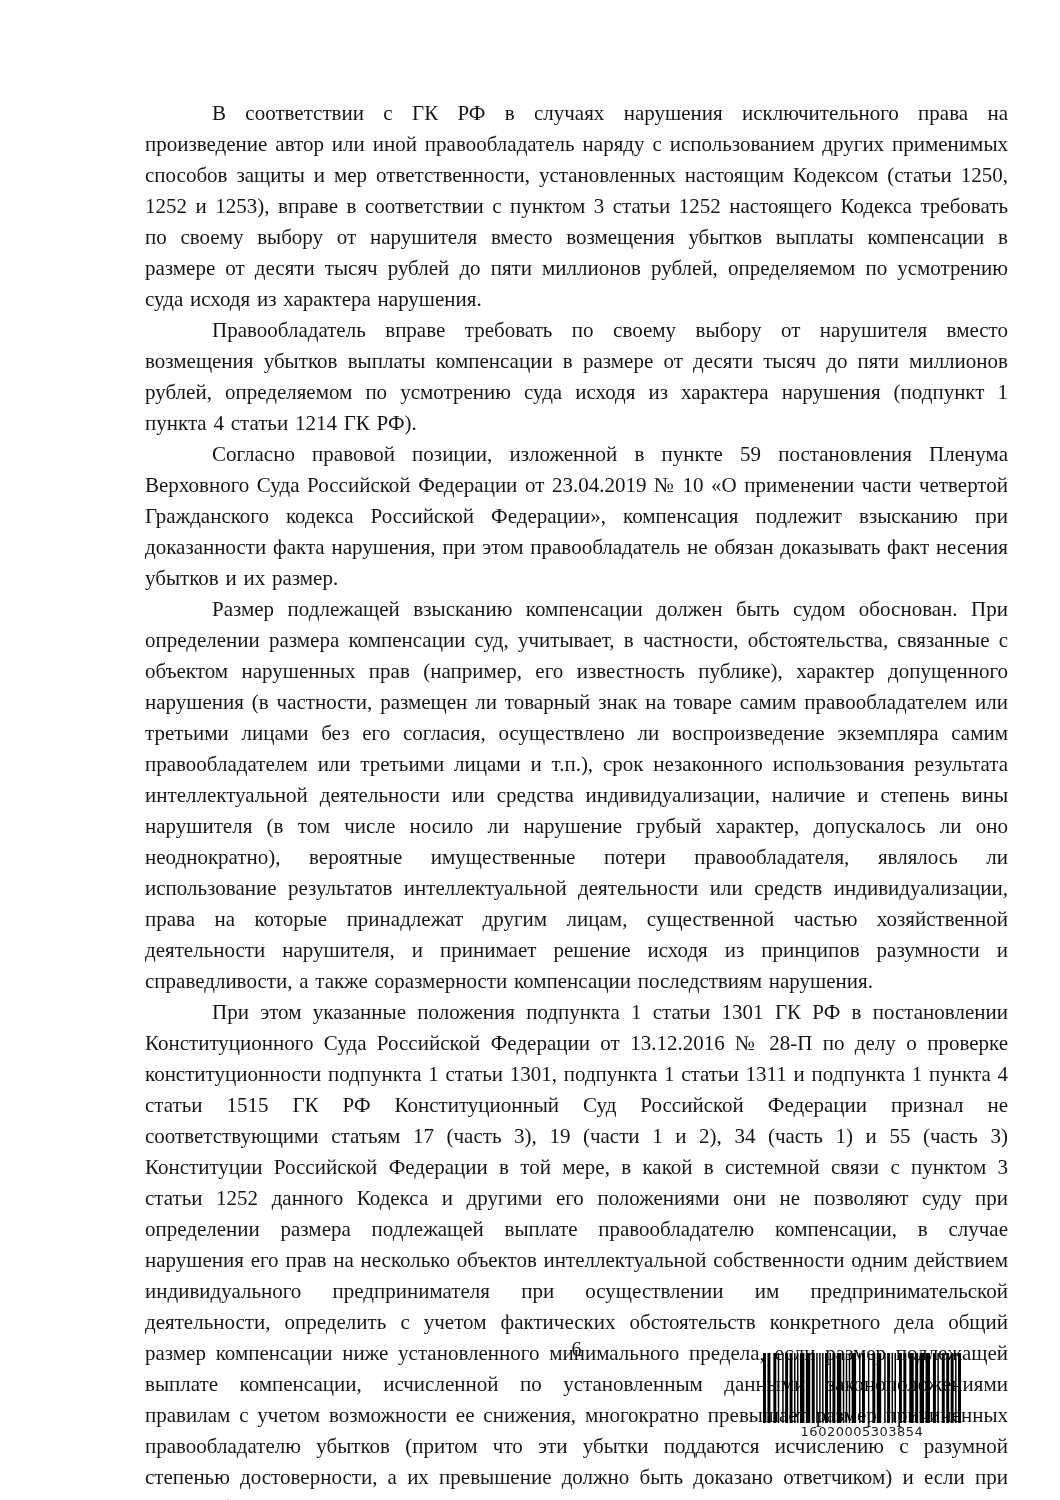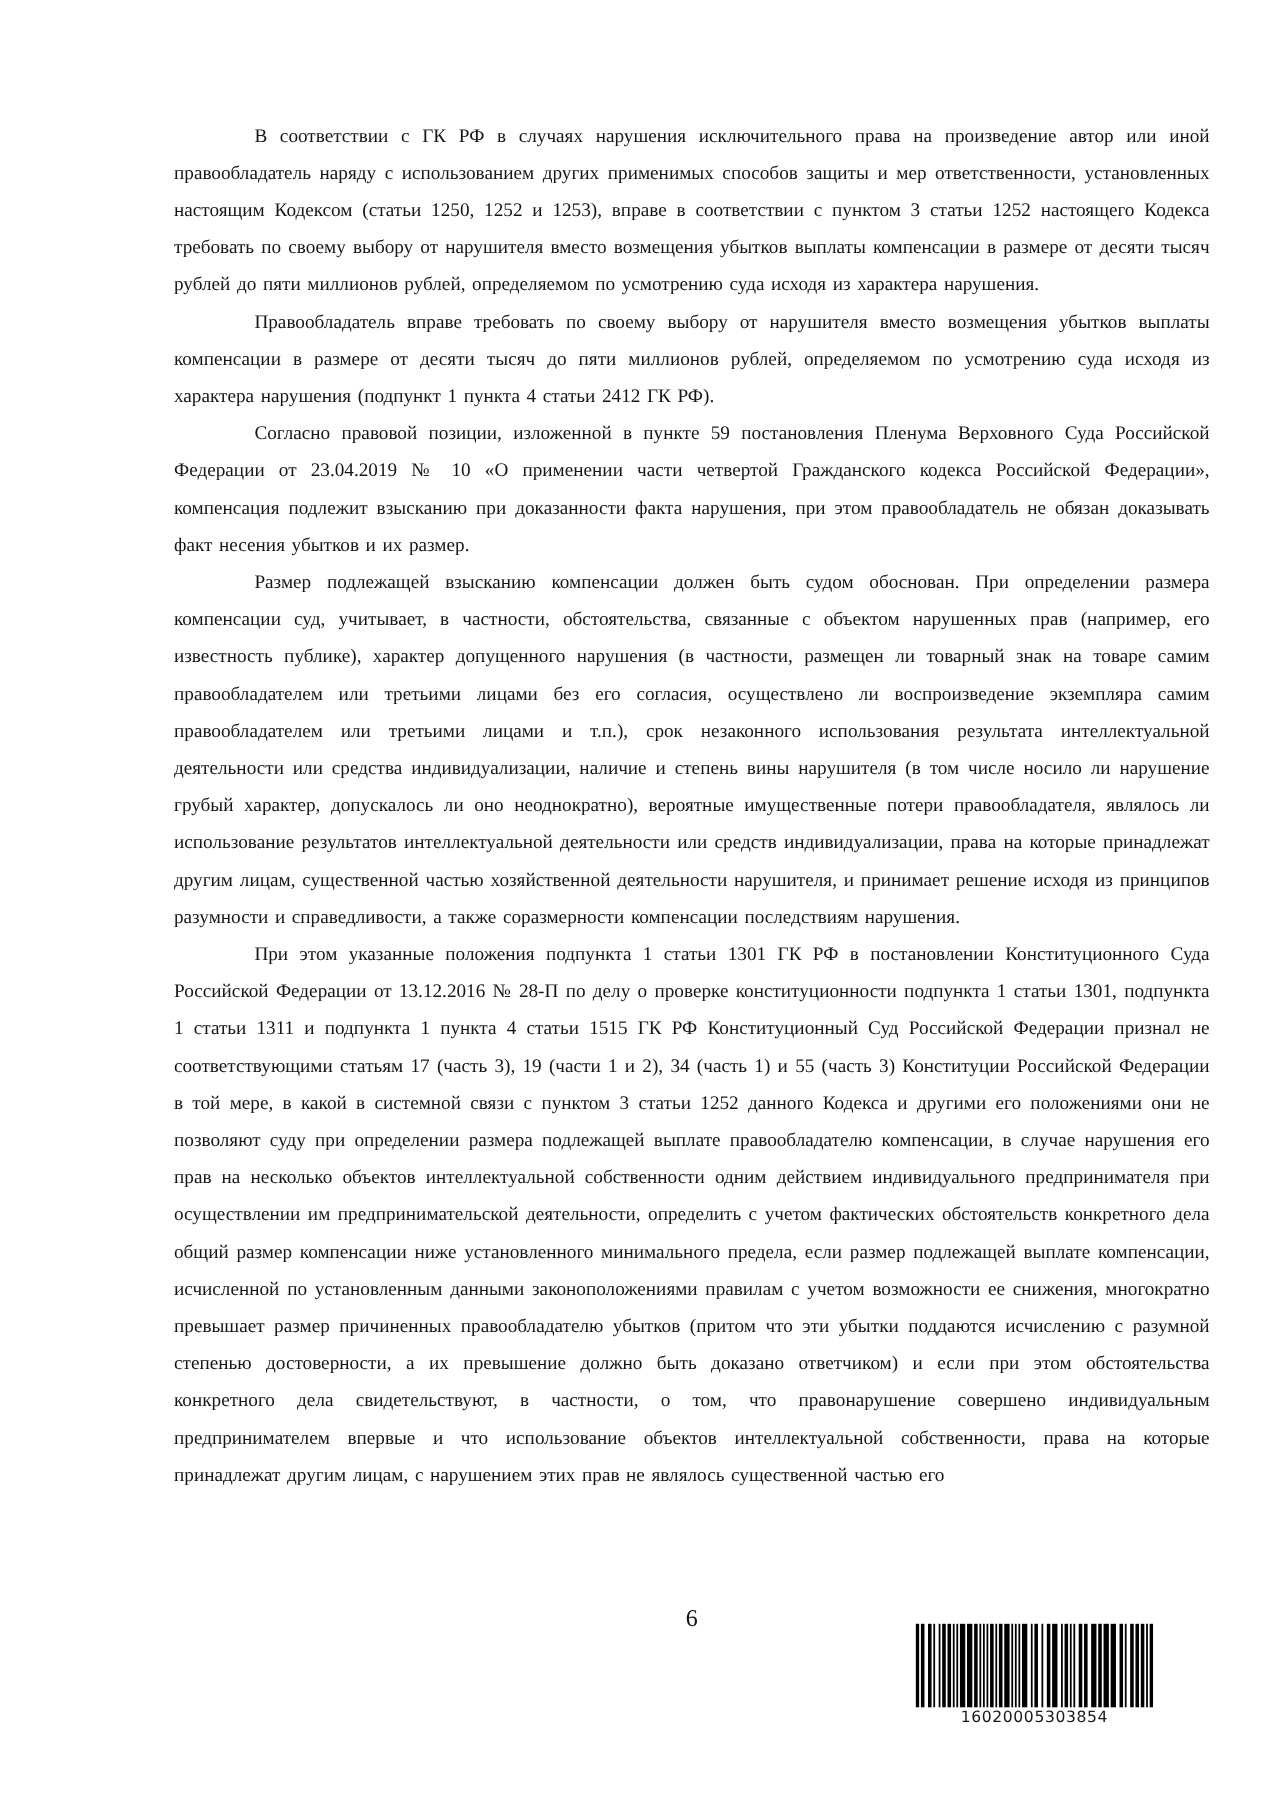--- a/index.html
+++ b/index.html
@@ -28,21 +28,21 @@
   }
   .text-block {
     position: absolute;
     top: 98px;
     left: 145px;
     width: 863px;
   }
   .text-block p {
     margin: 0;
     padding: 0;
-    font-size: 16px;
+    font-size: 21px;
     line-height: 31px;
     text-align: justify;
     text-indent: 67px;
     word-spacing: 1.5px;
   }
   .page-number {
     position: absolute;
     top: 1338px;
     left: 145px;
     width: 863px;
@@ -74,21 +74,21 @@
   }
 </style>
 </head>
 <body>
 
 <div class="page">
 
 
   <div class="text-block">
     <p>В соответствии с ГК РФ в случаях нарушения исключительного права на произведение автор или иной правообладатель наряду с использованием других применимых способов защиты и мер ответственности, установленных настоящим Кодексом (статьи 1250, 1252 и 1253), вправе в соответствии с пунктом 3 статьи 1252 настоящего Кодекса требовать по своему выбору от нарушителя вместо возмещения убытков выплаты компенсации в размере от десяти тысяч рублей до пяти миллионов рублей, определяемом по усмотрению суда исходя из характера нарушения.</p>
-    <p>Правообладатель вправе требовать по своему выбору от нарушителя вместо возмещения убытков выплаты компенсации в размере от десяти тысяч до пяти миллионов рублей, определяемом по усмотрению суда исходя из характера нарушения (подпункт 1 пункта 4 статьи 2412 ГК РФ).</p>
+    <p>Правообладатель вправе требовать по своему выбору от нарушителя вместо возмещения убытков выплаты компенсации в размере от десяти тысяч до пяти миллионов рублей, определяемом по усмотрению суда исходя из характера нарушения (подпункт 1 пункта 4 статьи 1214 ГК РФ).</p>
     <p>Согласно правовой позиции, изложенной в пункте 59 постановления Пленума Верховного Суда Российской Федерации от 23.04.2019 № 10 «О применении части четвертой Гражданского кодекса Российской Федерации», компенсация подлежит взысканию при доказанности факта нарушения, при этом правообладатель не обязан доказывать факт несения убытков и их размер.</p>
     <p>Размер подлежащей взысканию компенсации должен быть судом обоснован. При определении размера компенсации суд, учитывает, в частности, обстоятельства, связанные с объектом нарушенных прав (например, его известность публике), характер допущенного нарушения (в частности, размещен ли товарный знак на товаре самим правообладателем или третьими лицами без его согласия, осуществлено ли воспроизведение экземпляра самим правообладателем или третьими лицами и т.п.), срок незаконного использования результата интеллектуальной деятельности или средства индивидуализации, наличие и степень вины нарушителя (в том числе носило ли нарушение грубый характер, допускалось ли оно неоднократно), вероятные имущественные потери правообладателя, являлось ли использование результатов интеллектуальной деятельности или средств индивидуализации, права на которые принадлежат другим лицам, существенной частью хозяйственной деятельности нарушителя, и принимает решение исходя из принципов разумности и справедливости, а также соразмерности компенсации последствиям нарушения.</p>
     <p>При этом указанные положения подпункта 1 статьи 1301 ГК РФ в постановлении Конституционного Суда Российской Федерации от 13.12.2016 № 28-П по делу о проверке конституционности подпункта 1 статьи 1301, подпункта 1 статьи 1311 и подпункта 1 пункта 4 статьи 1515 ГК РФ Конституционный Суд Российской Федерации признал не соответствующими статьям 17 (часть 3), 19 (части 1 и 2), 34 (часть 1) и 55 (часть 3) Конституции Российской Федерации в той мере, в какой в системной связи с пунктом 3 статьи 1252 данного Кодекса и другими его положениями они не позволяют суду при определении размера подлежащей выплате правообладателю компенсации, в случае нарушения его прав на несколько объектов интеллектуальной собственности одним действием индивидуального предпринимателя при осуществлении им предпринимательской деятельности, определить с учетом фактических обстоятельств конкретного дела общий размер компенсации ниже установленного минимального предела, если размер подлежащей выплате компенсации, исчисленной по установленным данными законоположениями правилам с учетом возможности ее снижения, многократно превышает размер причиненных правообладателю убытков (притом что эти убытки поддаются исчислению с разумной степенью достоверности, а их превышение должно быть доказано ответчиком) и если при этом обстоятельства конкретного дела свидетельствуют, в частности, о том, что правонарушение совершено индивидуальным предпринимателем впервые и что использование объектов интеллектуальной собственности, права на которые принадлежат другим лицам, с нарушением этих прав не являлось существенной частью его</p>
   </div>
 
   <div class="page-number">6</div>
 
   <div class="barcode-wrap">
     <svg preserveAspectRatio="none" xmlns="http://www.w3.org/2000/svg" viewBox="0 0 134 100">
         <rect x="0" y="0" width="2" height="100"></rect>

